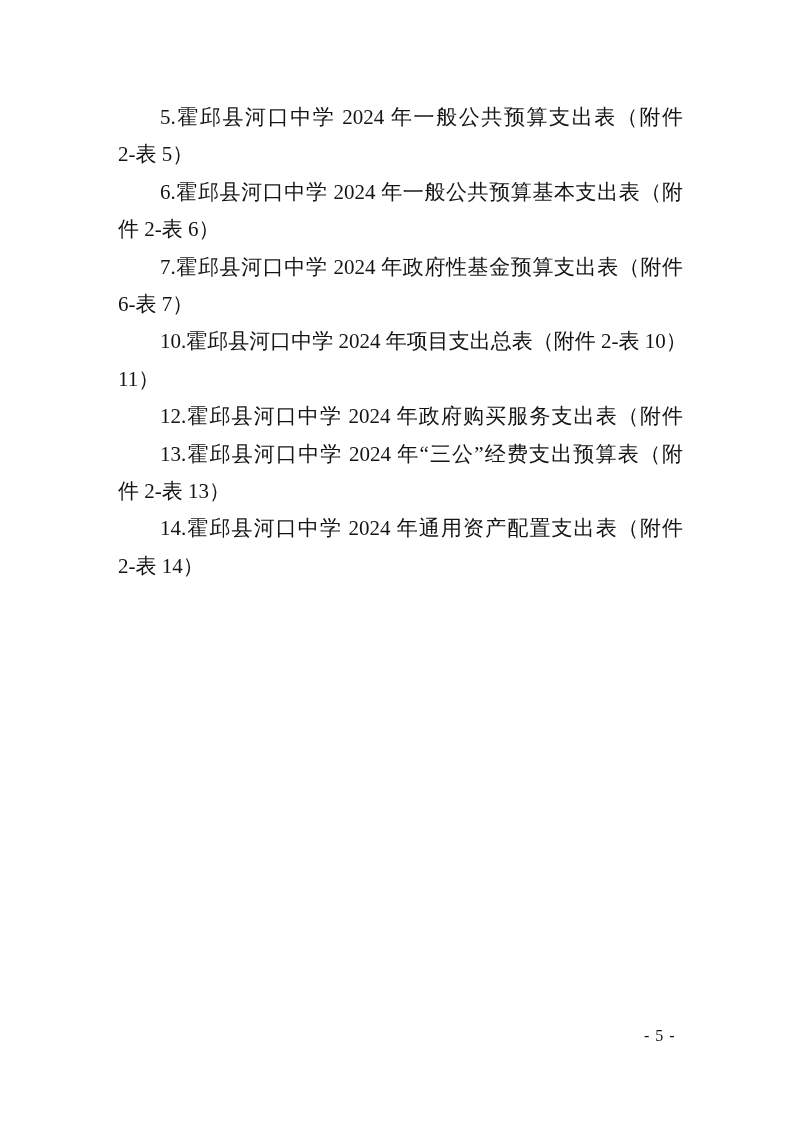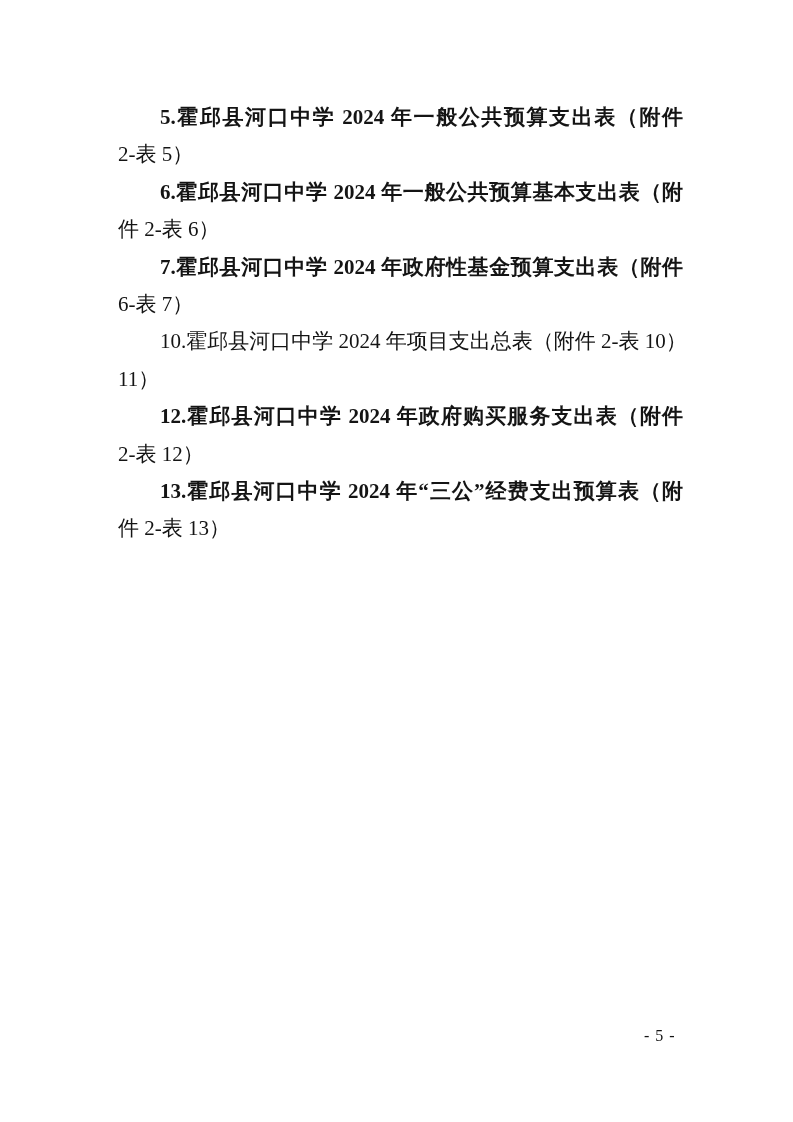--- a/index.html
+++ b/index.html
@@ -35,21 +35,20 @@
   .line {
     white-space: nowrap;
   }
   .line.first {
     text-indent: 42px;
   }
   .line.fill {
     white-space: normal;
     text-align: justify;
     text-align-last: justify;
-    font-weight: bold;
   }
   .pageno {
     position: absolute;
     left: 644px;
     top: 1026px;
     font-size: 16px;
     line-height: 19px;
     letter-spacing: 1px;
     color: #141414;
   }
@@ -80,25 +79,28 @@
     <section class="para">
       <div class="line first">10.霍邱县河口中学 2024 年项目支出总表（附件 2-表 10）</div>
     </section>
 
     <section class="para">
       <div class="line">11）</div>
     </section>
 
     <section class="para">
       <div class="line first fill">12.霍邱县河口中学 2024 年政府购买服务支出表（附件</div>
-      <div class="line">2-表 12）</div>
     </section>
 
     <section class="para">
       <div class="line first fill">13.霍邱县河口中学 2024 年“三公”经费支出预算表（附</div>
       <div class="line">件 2-表 13）</div>
     </section>
 
+    <section class="para">
+      <div class="line first fill">14.霍邱县河口中学 2024 年通用资产配置支出表（附件</div>
+      <div class="line">2-表 14）</div>
+    </section>
 
   </main>
 
   <div class="pageno">- 5 -</div>
 </div>
 
 </body></html>

